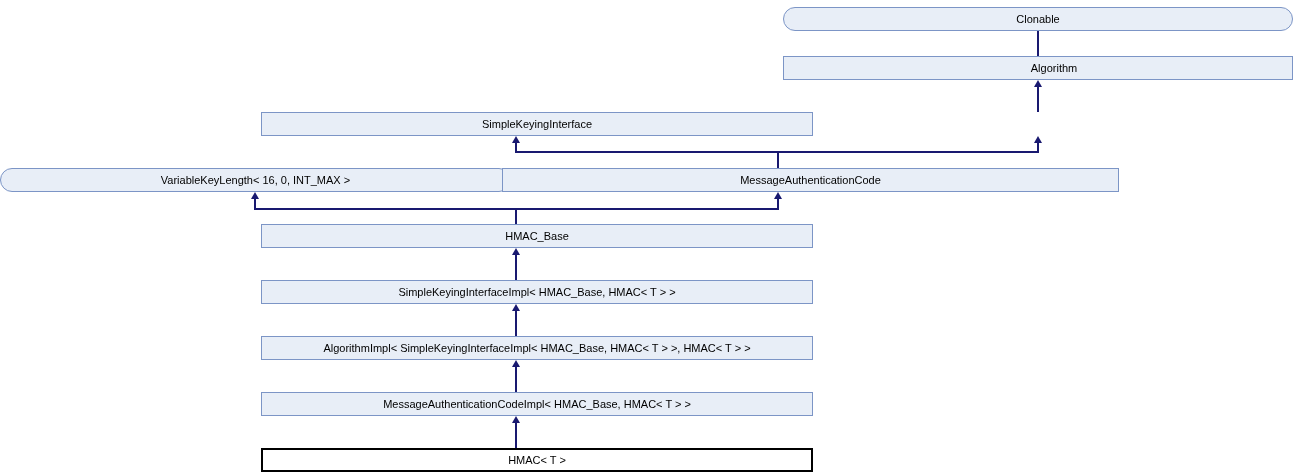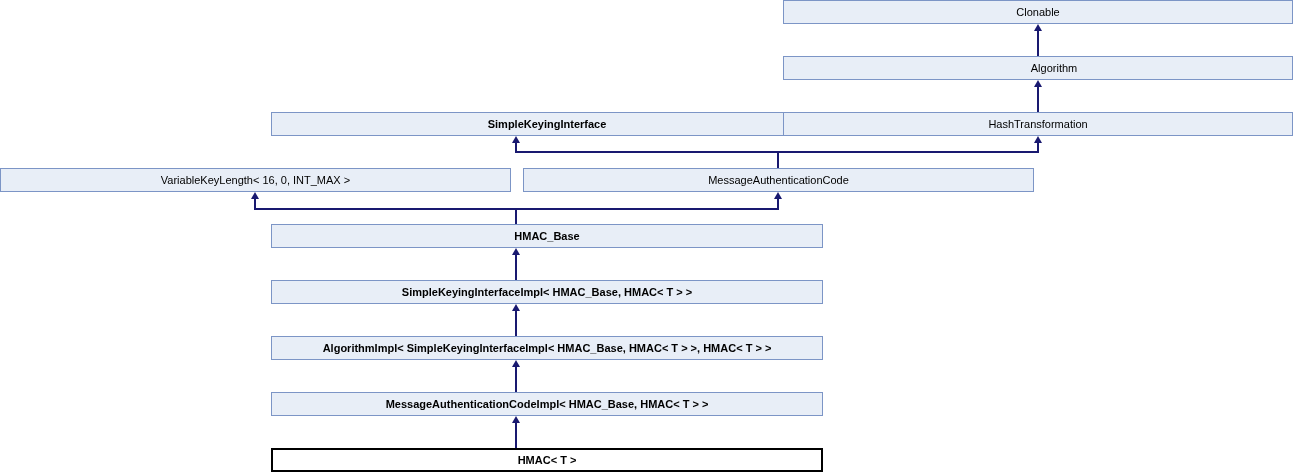--- a/index.html
+++ b/index.html
@@ -34,28 +34,28 @@
     white-space: nowrap;
     z-index: 2;
     cursor: pointer;
   }
   .node.current {
     border: 2px solid var(--current-border);
     background: var(--current-fill);
     cursor: default;
   }
   
-  .col-left   { left: 271px; width: 552px; font-weight: bold; }
+  .col-left   { left: 261px; width: 552px; }
   .col-right  { left: 783px; width: 510px; }
-  .n-clonable        { top: 0; }
+  .n-clonable        { top: 7px; border-radius: 12px; }
   .n-algorithm       { top: 56px; padding-left: 32px; }
   .n-ski             { top: 112px; }
   .n-hash            { top: 112px; }
-  .n-vkl             { top: 168px; left: 0;   width: 511px; }
-  .n-mac             { top: 168px; left: 523px; width: 511px; }
+  .n-vkl             { top: 168px; left: 0;   width: 511px; border-radius: 12px; }
+  .n-mac             { top: 168px; left: 502px; width: 617px; }
   .n-hmacbase        { top: 224px; text-align: center; }
   .n-skiimpl         { top: 280px; }
   .n-algimpl         { top: 336px; }
   .n-macimpl         { top: 392px; }
   .n-hmac            { top: 448px; }
   
   .vline, .hline {
     position: absolute;
     background: var(--edge);
     z-index: 1;
@@ -104,21 +104,20 @@
   .e8-line { left: 515px; top: 422px; height: 26px; }
 </style>
 </head>
 <body>
 
 <div class="canvas">
 
   <div class="node col-right n-clonable">Clonable</div>
   <div class="node col-right n-algorithm">Algorithm</div>
   <div class="node col-left n-ski">SimpleKeyingInterface</div>
-  <div class="node col-right n-hash">HashTransformation</div>
   <div class="node n-vkl">VariableKeyLength&lt; 16, 0, INT_MAX &gt;</div>
   <div class="node n-mac">MessageAuthenticationCode</div>
   <div class="node col-left n-hmacbase">HMAC_Base</div>
   <div class="node col-left n-skiimpl">SimpleKeyingInterfaceImpl&lt; HMAC_Base, HMAC&lt; T &gt; &gt;</div>
   <div class="node col-left n-algimpl">AlgorithmImpl&lt; SimpleKeyingInterfaceImpl&lt; HMAC_Base, HMAC&lt; T &gt; &gt;, HMAC&lt; T &gt; &gt;</div>
   <div class="node col-left n-hmac current">HMAC&lt; T &gt;</div>
   <div class="node col-left n-macimpl">MessageAuthenticationCodeImpl&lt; HMAC_Base, HMAC&lt; T &gt; &gt;</div>
 
   <div class="arrow-up e1-head"></div>
   <div class="vline e1-line"></div>

